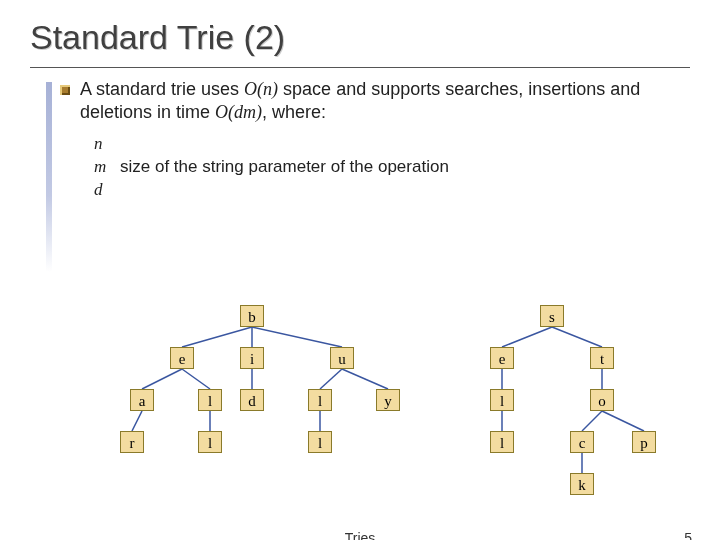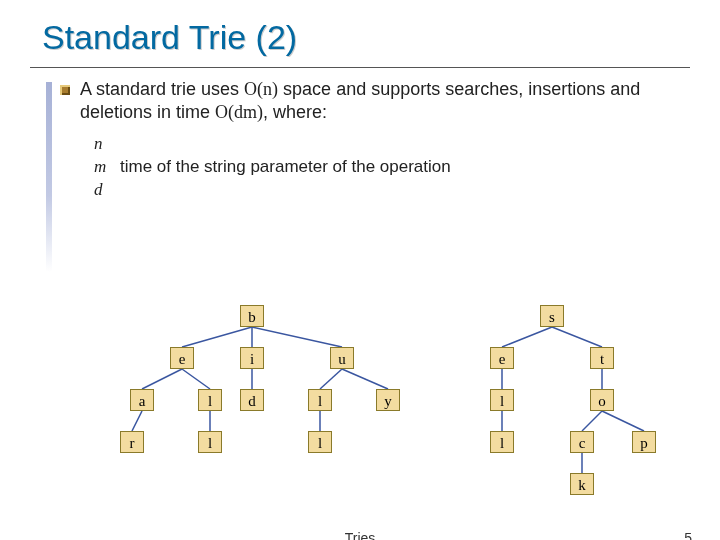--- a/index.html
+++ b/index.html
@@ -6,23 +6,23 @@
     margin: 0;
     width: 720px;
     height: 540px;
     font-family: Verdana, sans-serif;
     background: #fff;
     position: relative;
     overflow: hidden;
   }
   .title {
     font-size: 34px;
-    color: #0369a1;
+    color: #404040;
     font-weight: normal;
-    padding: 18px 30px 6px 42px;
+    padding: 18px 30px 6px 30px;
     text-shadow: 1px 1px 0 #ccc;
   }
   .rule {
     border: none;
     border-top: 1px solid #555;
     margin: 4px 30px 10px 30px;
   }
   .body {
     padding: 0 60px 0 60px;
     font-size: 18px;
@@ -35,21 +35,21 @@
     gap: 10px;
   }
   .bullet-icon {
     width: 10px; height: 10px;
     margin-top: 7px;
     background: #a87c2e;
     box-shadow: inset 2px 2px 0 #e6c97a, inset -2px -2px 0 #6b4d13;
     flex: 0 0 auto;
   }
   .bullet-text { line-height: 1.3; }
-  .serif-i { font-family: 'Times New Roman', serif; }
+  .serif-i { font-family: 'Times New Roman', serif; font-style: italic; }
   .defs {
     margin: 8px 0 0 34px;
     font-size: 17px;
     line-height: 1.35;
     position: relative;
   }
   .defs .row { display: flex; gap: 8px; }
   .defs .var { width: 18px; font-family: 'Times New Roman', serif; font-style: italic; text-align: left; }
   .accent-bar {
     position: absolute;
@@ -103,21 +103,21 @@
       <span>A standard trie uses </span><span class="serif-i">O(n)</span><span> space and supports searches, insertions and deletions in time </span><span class="serif-i">O(dm)</span><span>, where:</span>
     </div>
   </div>
 
   <div class="defs">
     <div class="row">
       <span class="var">n</span>
     </div>
     <div class="row">
       <span class="var">m</span>
-      <span>time of the string parameter of the operation</span>
+      <span>size of the string parameter of the operation</span>
     </div>
     <div class="row">
       <span class="var">d</span>
     </div>
   </div>
 </div>
 
 <div class="tree" id="tree">
   <svg id="edges" width="720" height="220">
       <line x1="252" y1="22" x2="182" y2="42" stroke="#3a56a0" stroke-width="1.5"></line>

